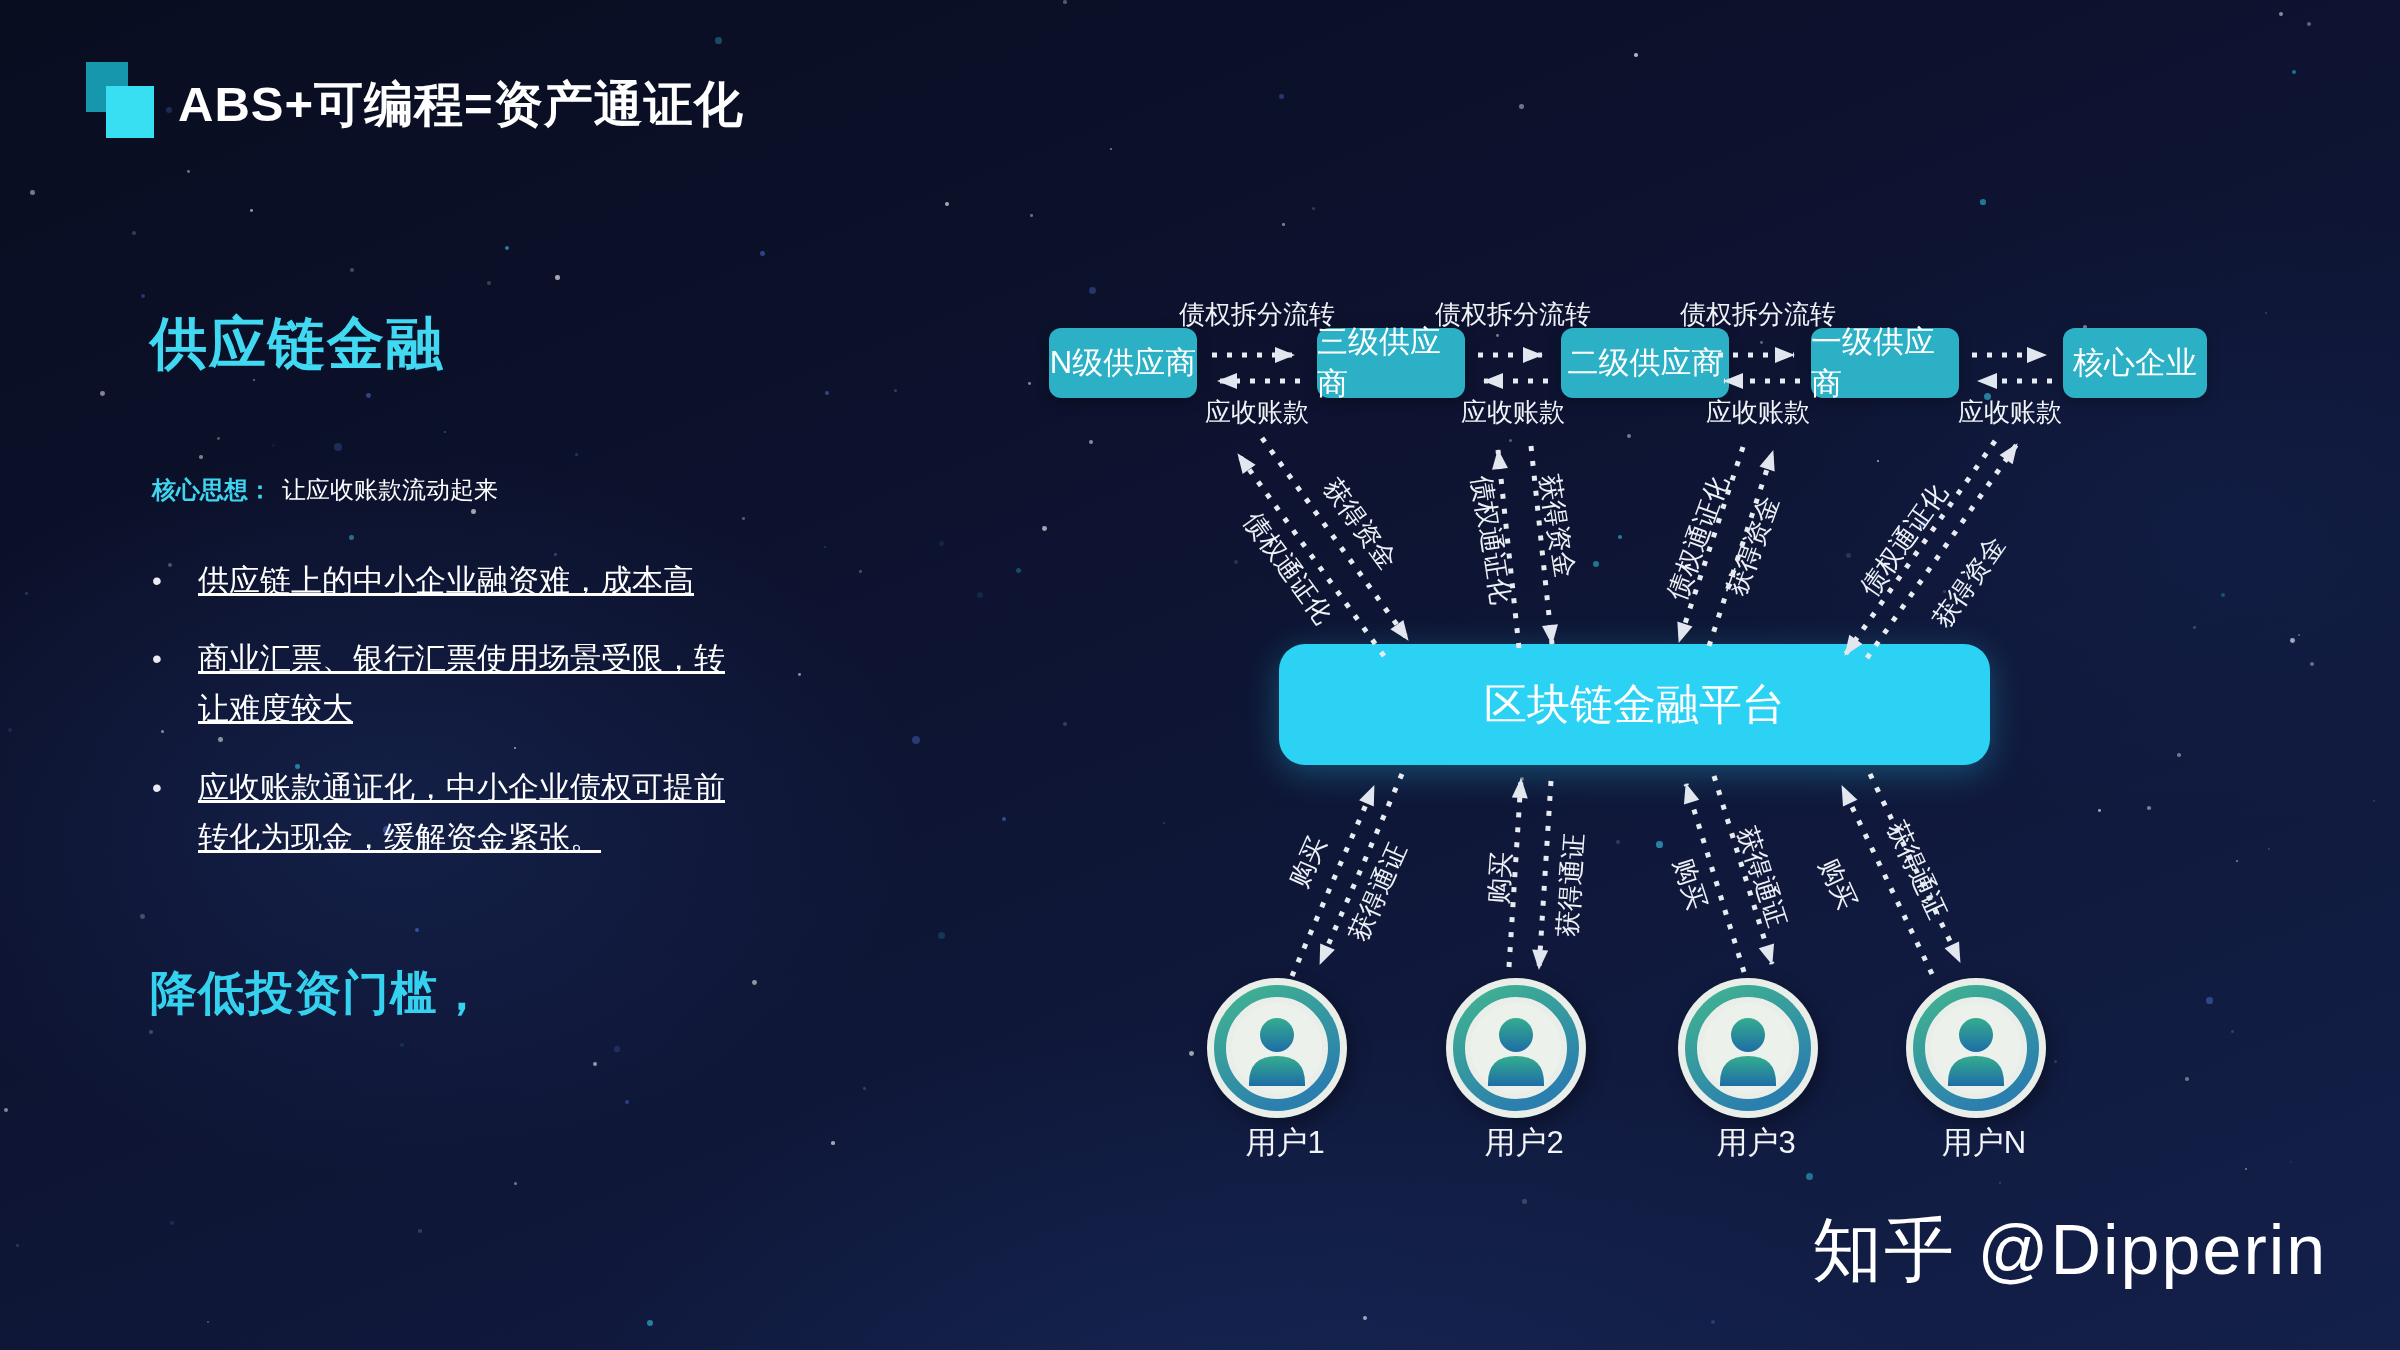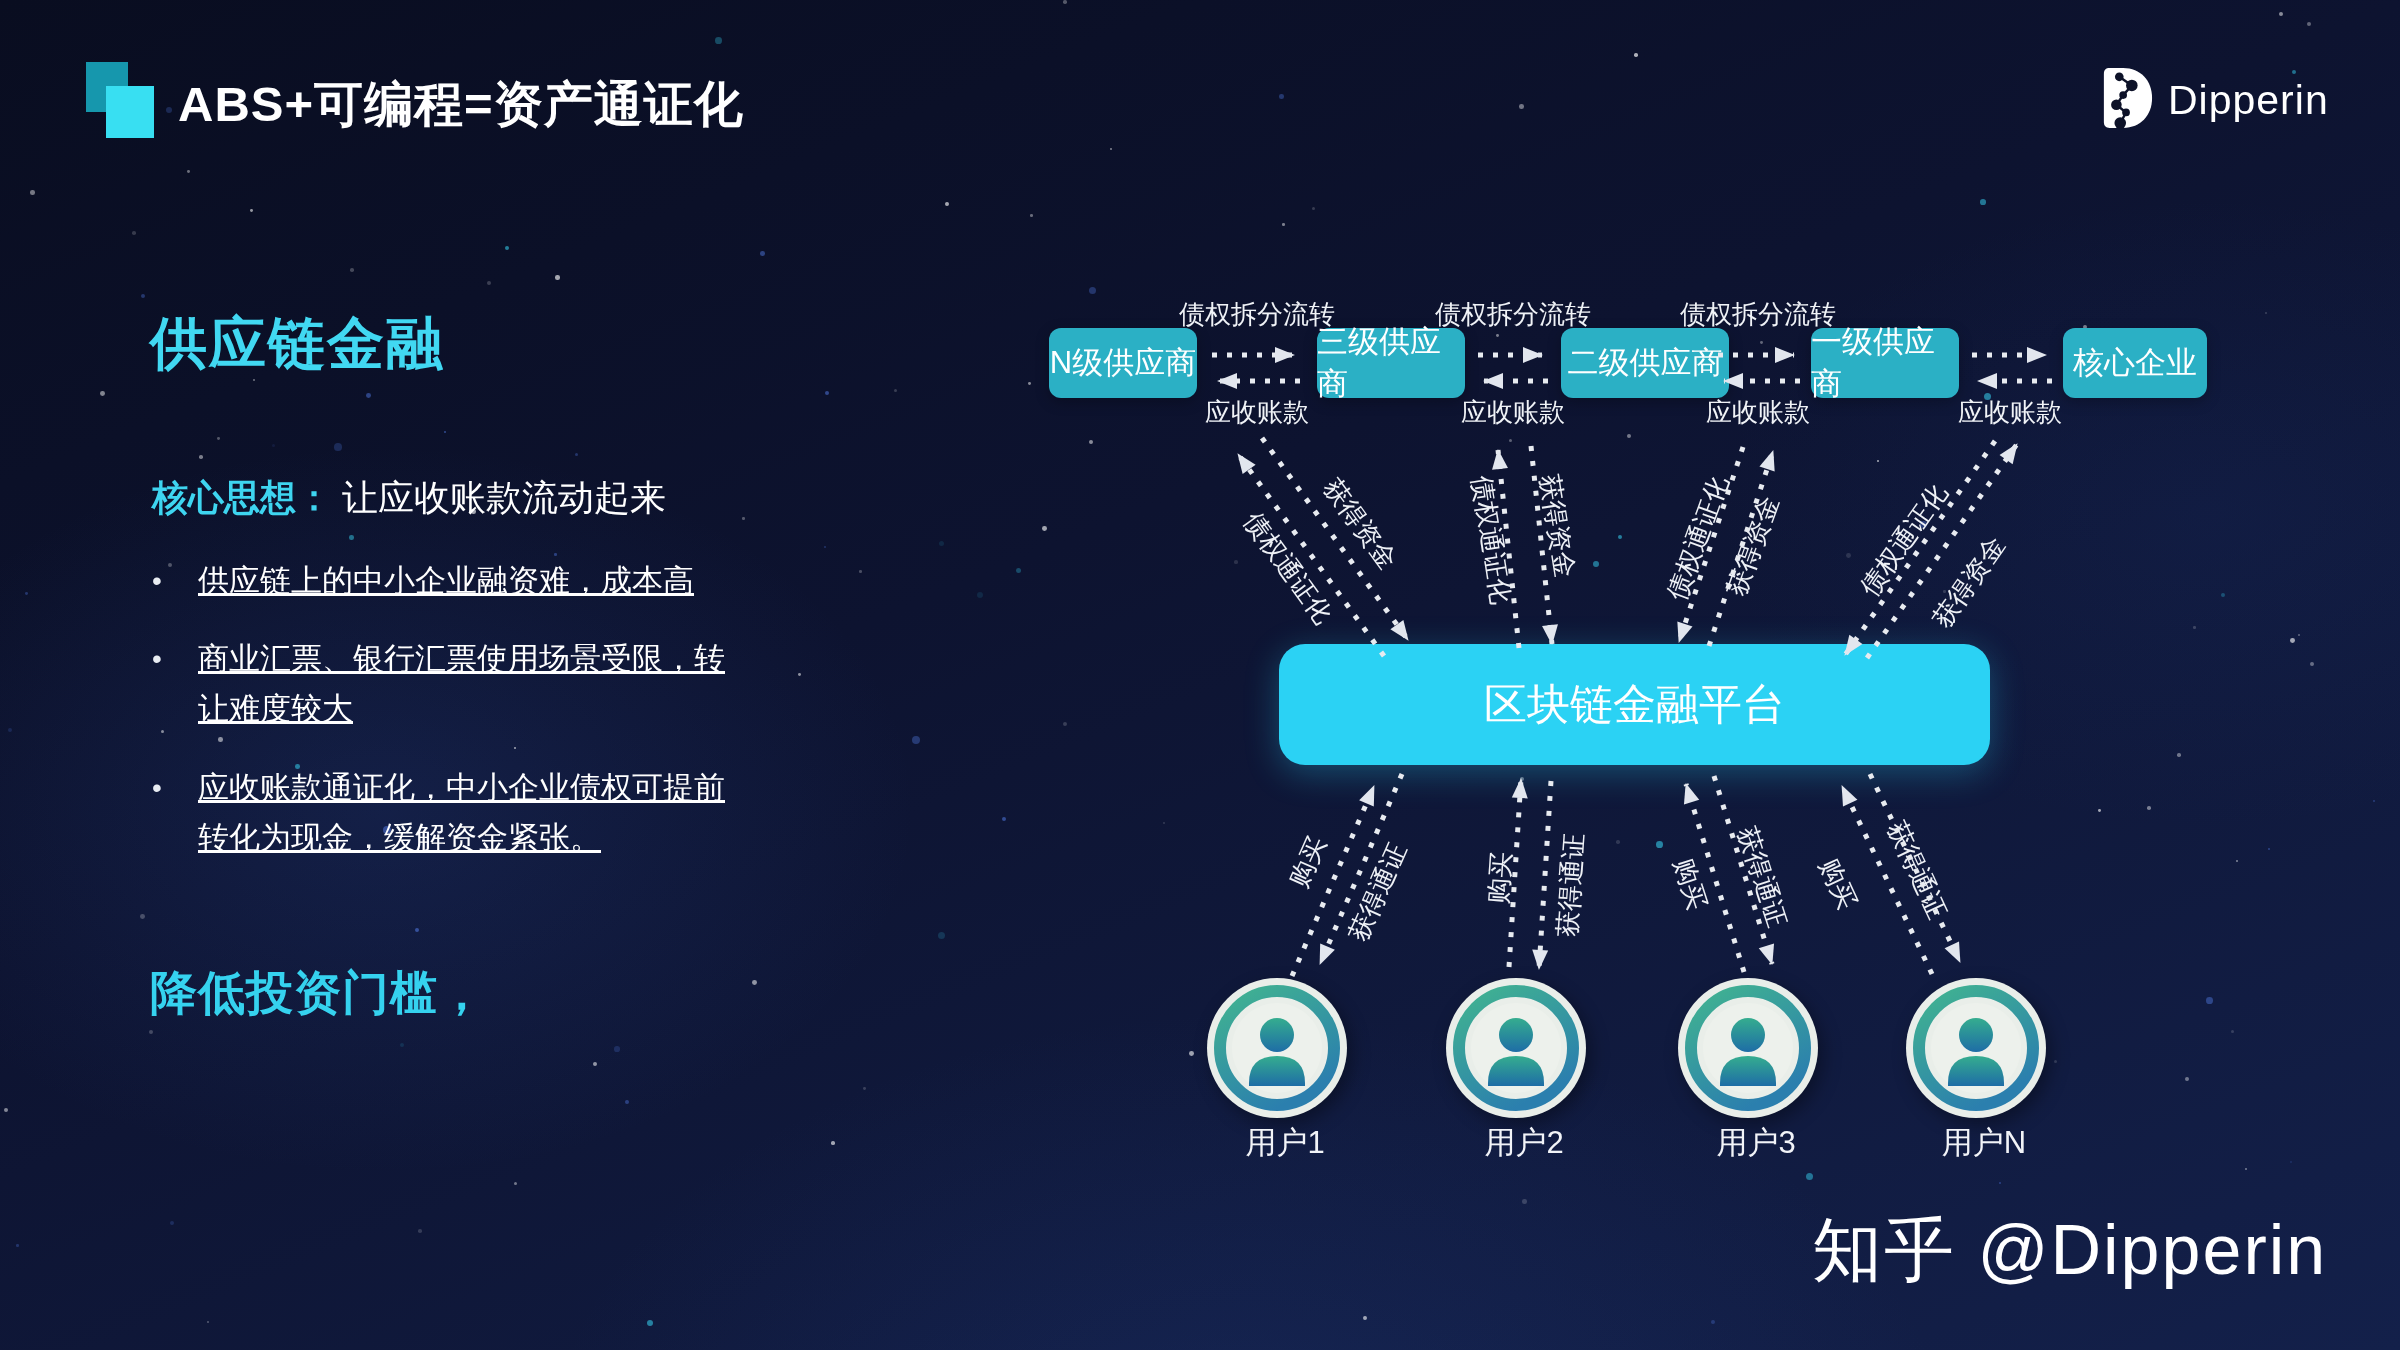--- a/index.html
+++ b/index.html
@@ -19,21 +19,21 @@
 
   
   .title-icon-back{left:86px;top:62px;width:42px;height:50px;background:#1697ad;}
   .title-icon-front{left:106px;top:86px;width:48px;height:52px;background:#38dff2;}
   .page-title{left:178px;top:72px;font-size:49px;font-weight:bold;letter-spacing:1px;}
   .logo{left:2100px;top:66px;display:flex;align-items:center;gap:14px;}
   .logo-text{font-size:41px;font-weight:500;letter-spacing:1px;}
 
   
   .heading{left:150px;top:306px;font-size:57px;font-weight:bold;color:#41d8f2;letter-spacing:2px;}
-  .core-line{left:152px;top:474px;font-size:36px;}
+  .core-line{left:152px;top:474px;font-size:24px;}
   .core-label{color:#3ed5f0;font-weight:bold;}
   .core-text{color:#fff;margin-left:10px;}
   .bullets{left:152px;top:556px;width:600px;}
   .bullet-row{display:flex;margin-bottom:28px;font-size:31px;line-height:1.62;}
   .bullet-dot{width:46px;flex:none;color:#e8ecf2;font-size:28px;padding-top:2px;}
   .bullet-text{width:552px;text-decoration:underline;}
   .hl1{left:150px;top:962px;font-size:47px;font-weight:bold;color:#35d2ef;letter-spacing:1px;}
   .hl2{left:150px;top:1056px;font-size:47px;font-weight:bold;color:#35d2ef;letter-spacing:1px;}
 
   
@@ -187,35 +187,20 @@
       <span class="star" style="left:487px;top:281px;width:4.4px;height:4.4px;background:#ffffff;opacity:0.20"></span>
       <span class="star" style="left:2147px;top:806px;width:3.6px;height:3.6px;background:#ffffff;opacity:0.44"></span>
       <span class="star" style="left:199px;top:455px;width:3.6px;height:3.6px;background:#ffffff;opacity:0.46"></span>
       <span class="star" style="left:1329px;top:385px;width:4.1px;height:4.1px;background:#ffffff;opacity:0.41"></span>
     </div>
 
   <div class="abs title-icon-back"></div>
   <div class="abs title-icon-front"></div>
   <div class="abs page-title">ABS+可编程=资产通证化</div>
 
-  <div class="abs logo">
-    <span>
-      <svg width="54" height="64" viewBox="0 0 56 64">
-        <path fill="#ffffff" d="M10 1 H24 C42 1 54 14 54 32 C54 50 42 63 24 63 H10 C6 63 4 61 4 57 V7 C4 3 6 1 10 1 Z"></path>
-        <polyline points="20,10 33,19 24,29 17,39 27,47 21,58" fill="none" stroke="#0d1228" stroke-width="2.5"></polyline>
-        <circle cx="20" cy="10" r="4.5" fill="#0d1228"></circle>
-        <circle cx="33" cy="19" r="6" fill="#0d1228"></circle>
-        <circle cx="24" cy="29" r="4" fill="#0d1228"></circle>
-        <circle cx="17" cy="39" r="5.5" fill="#0d1228"></circle>
-        <circle cx="27" cy="47" r="4" fill="#0d1228"></circle>
-        <circle cx="21" cy="58" r="6" fill="#0d1228"></circle>
-      </svg>
-    </span>
-    <span class="logo-text">Dipperin</span>
-  </div>
 
   <div class="abs heading">供应链金融</div>
   <div class="abs core-line">
     <span class="core-label">核心思想：</span><span class="core-text">让应收账款流动起来</span>
   </div>
   <div class="abs bullets" id="bullets">
       <div class="bullet-row">
         <span class="bullet-dot">•</span>
         <span class="bullet-text">供应链上的中小企业融资难，成本高</span>
       </div>

